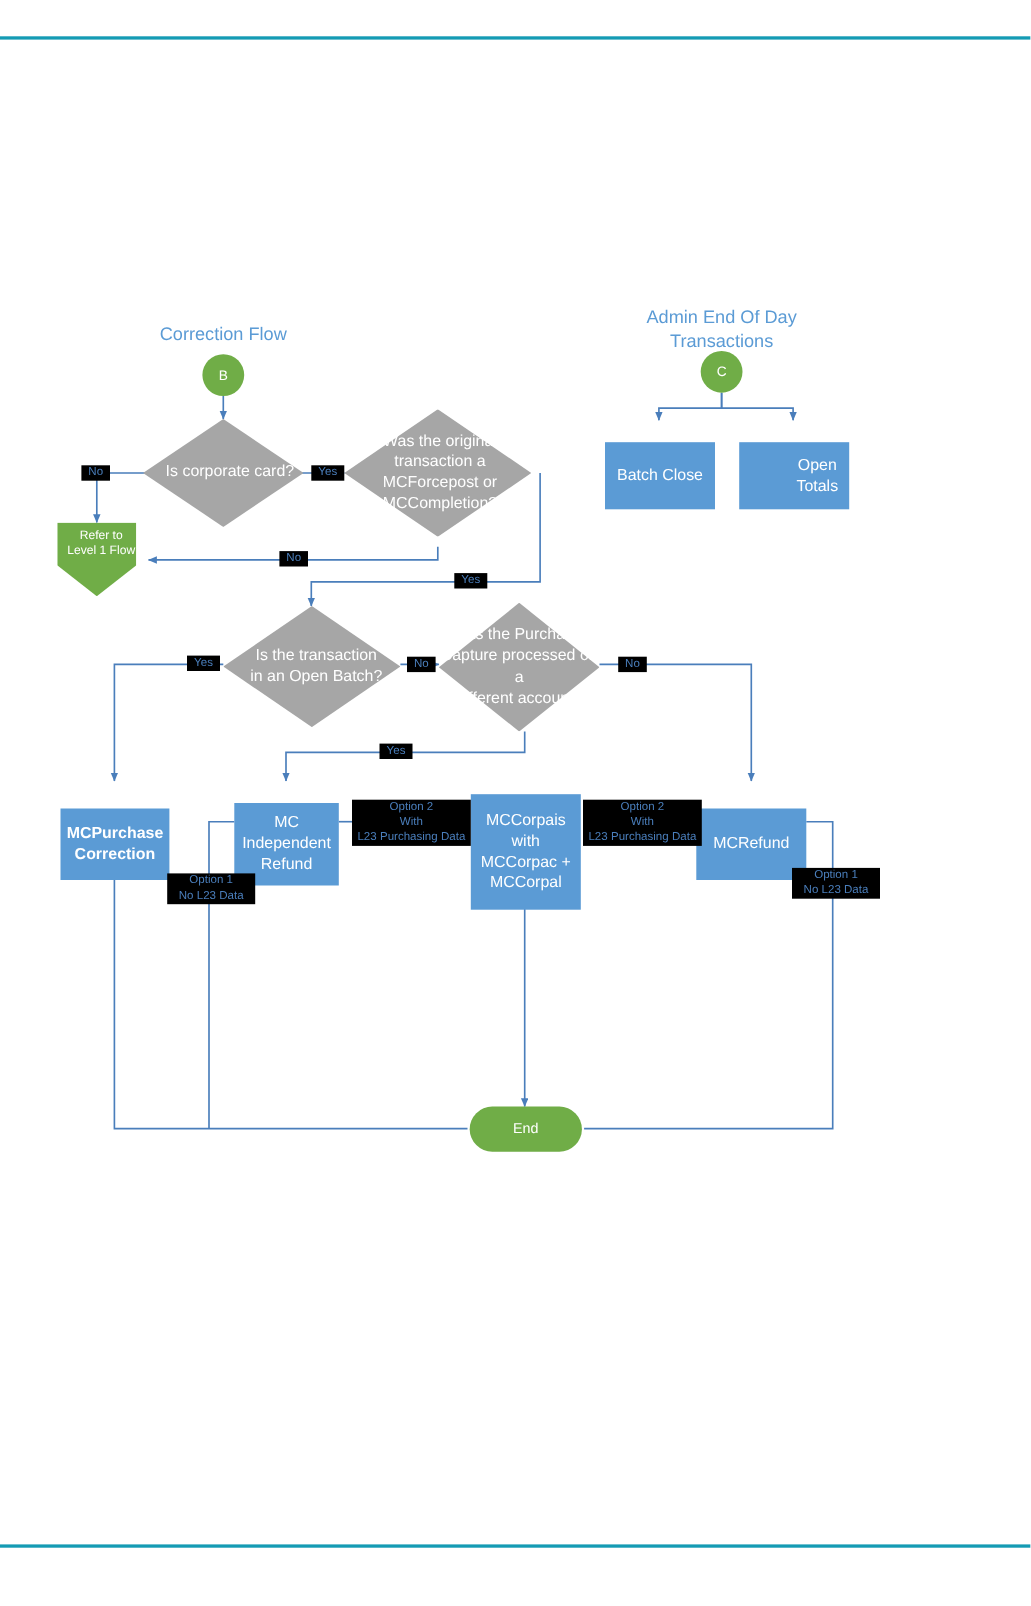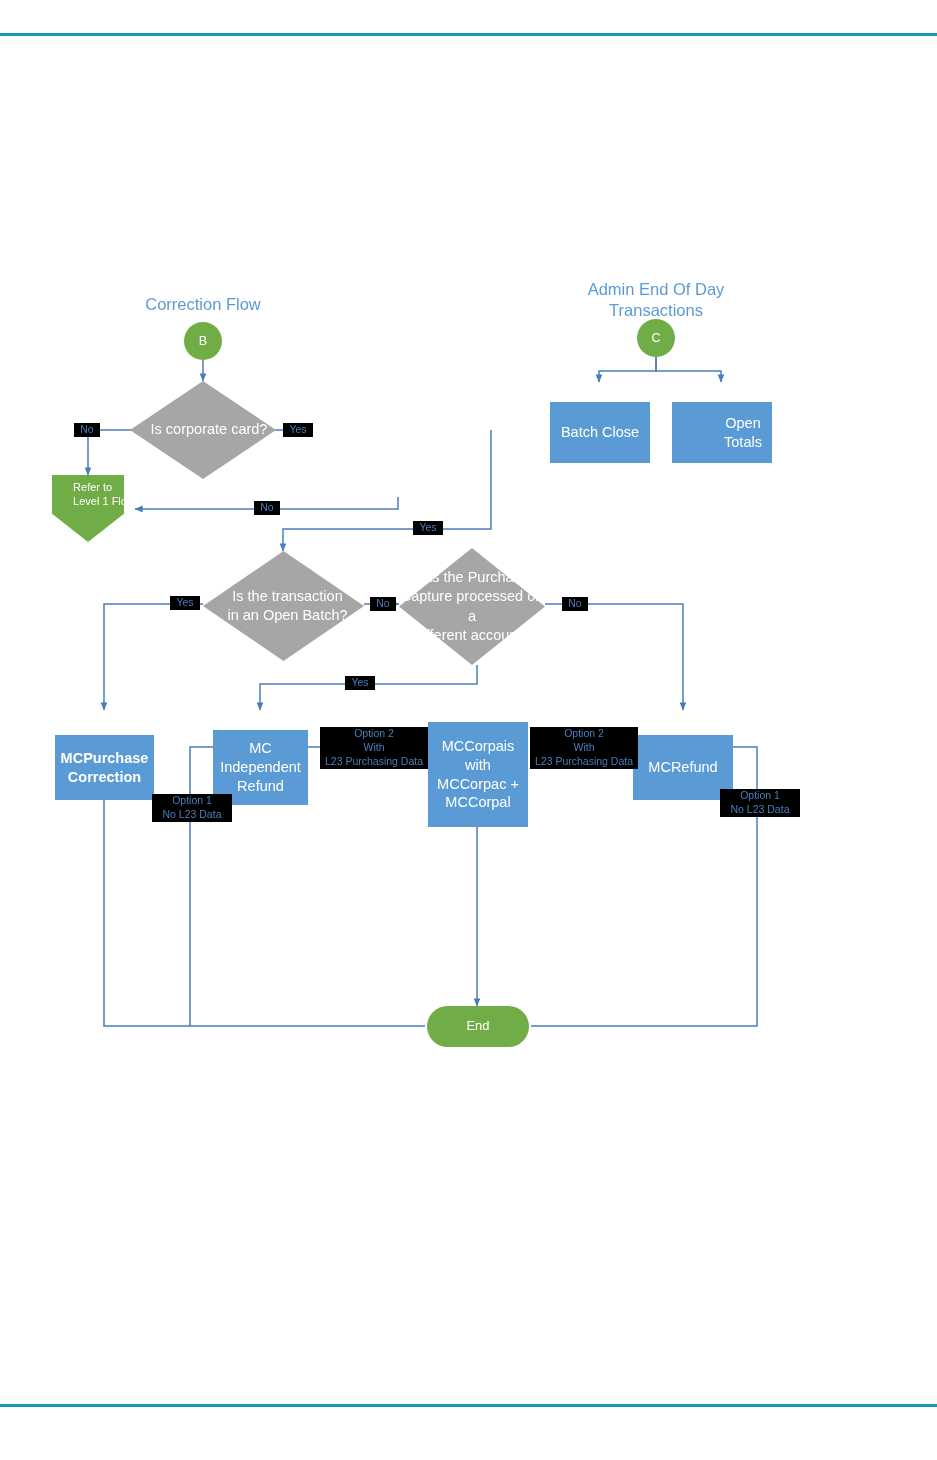--- a/index.html
+++ b/index.html
@@ -118,30 +118,31 @@
     position: absolute;
     left: 0; top: 0;
     width: 100%;
     height: 100%;
     background: #70AD47;
     -webkit-clip-path: polygon(0% 0%, 100% 0%, 100% 58%, 50% 100%, 0% 58%);
     clip-path: polygon(0% 0%, 100% 0%, 100% 58%, 50% 100%, 0% 58%);
   }
   .offpage-label {
     position: absolute;
-    left: 16px;
+    left: 4px;
     top: 0;
     width: 100%;
     height: 58%;
     display: flex;
     align-items: center;
     justify-content: center;
     color: #ffffff;
     font-size: 11px;
     line-height: 1.28;
+    text-align: center;
     white-space: pre-line;
   }
 
   
   .heading {
     position: absolute;
     color: #5B9BD5;
     font-size: 16.5px;
     line-height: 1.30;
     text-align: center;
@@ -238,20 +239,27 @@
 
     <div class="node proc" style="left:672px; top:382px; width:100px; height:61px;padding-left:46px;">
       <span class="txt">Open Totals</span>
     </div>
 
     <div class="diamond-wrap" style="left:130px; top:381px; width:146px; height:98px;">
       <div class="diamond-shape"></div>
       <div class="diamond-label" style="padding:0 6px;">Is corporate card?</div>
     </div>
 
+    <div class="diamond-wrap" style="left:313px; top:372px; width:170px; height:116px;">
+      <div class="diamond-shape"></div>
+      <div class="diamond-label" style="padding:0 2px;">Was the original
+transaction a
+MCForcepost or
+MCCompletion?</div>
+    </div>
 
     <div class="diamond-wrap" style="left:203px; top:551px; width:161px; height:110px;">
       <div class="diamond-shape"></div>
       <div class="diamond-label" style="padding:0 4px;text-align:center;">Is the transaction
 in an Open Batch?</div>
     </div>
 
     <div class="diamond-wrap" style="left:399px; top:548px; width:146px; height:117px;">
       <div class="diamond-shape"></div>
       <div class="diamond-label" style="padding:0 0px;">Was the Purchase/

